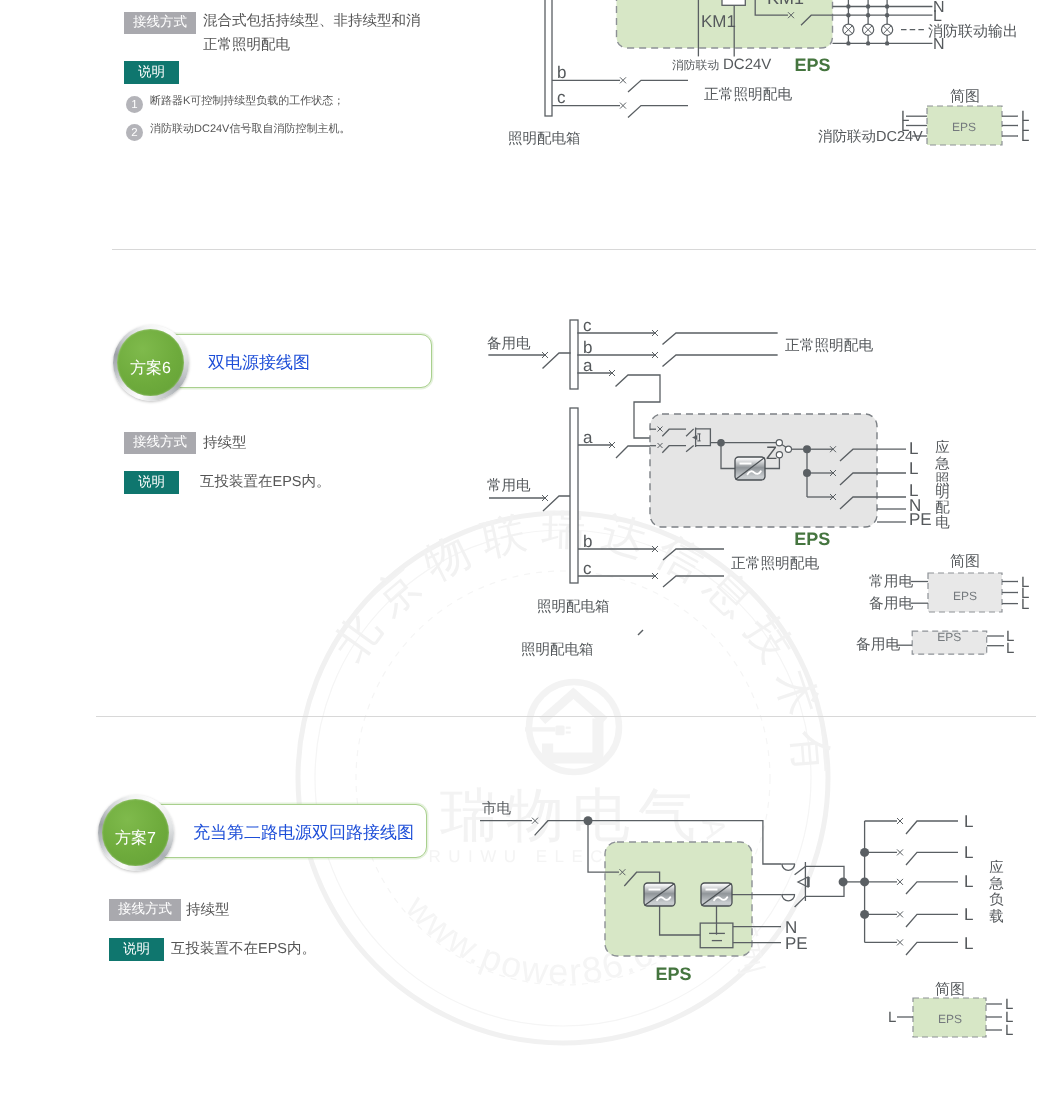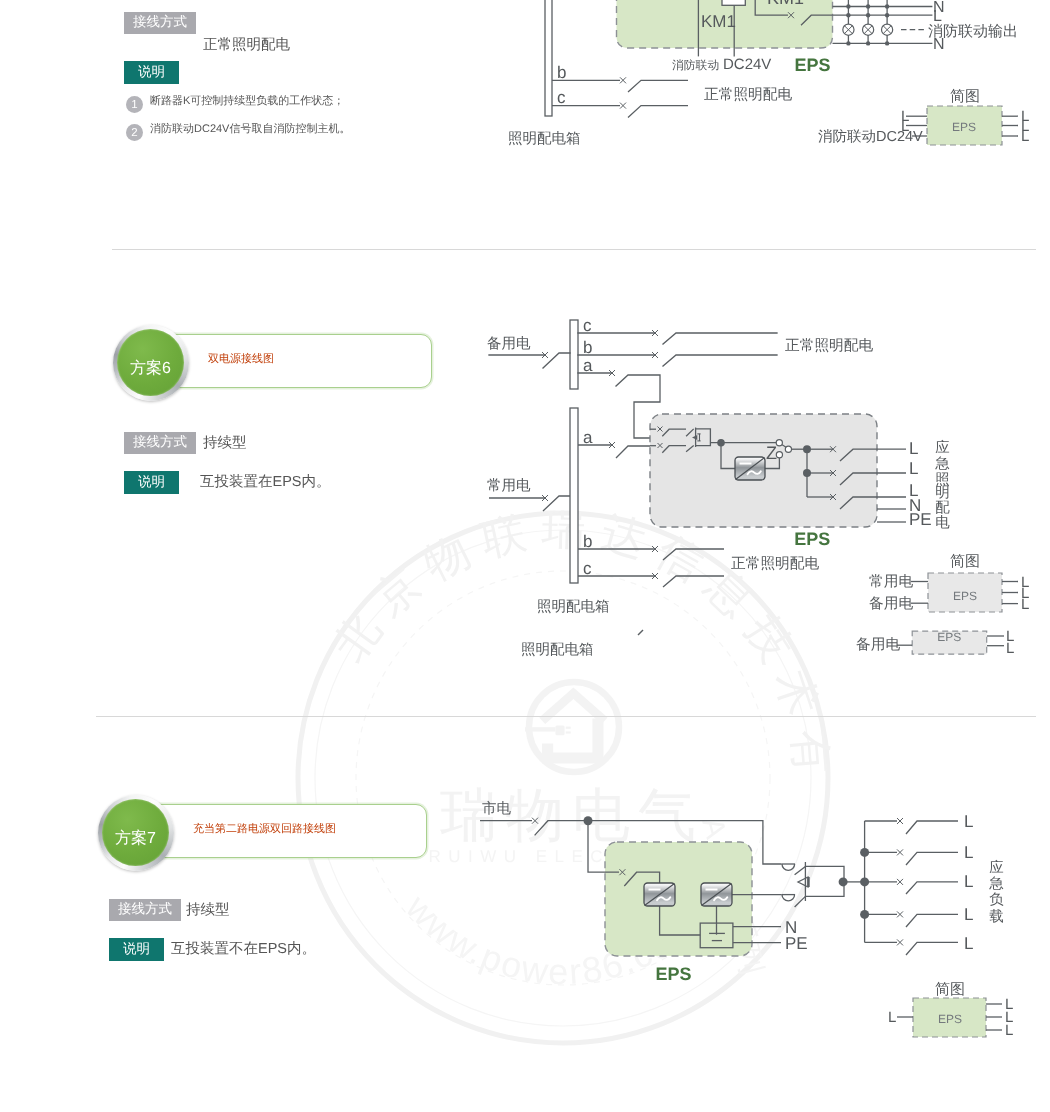--- a/index.html
+++ b/index.html
@@ -4,21 +4,21 @@
 <style>
   html,body{margin:0;padding:0;background:#ffffff;}
   body{width:1050px;height:1112px;font-family:"Liberation Sans",sans-serif;position:relative;overflow:hidden;color:#555;-webkit-font-smoothing:antialiased;text-rendering:geometricPrecision;}
   .page{position:absolute;left:0;top:0;width:1050px;height:1112px;}
   .wm{position:absolute;left:0;top:0;width:1050px;height:1112px;pointer-events:none;z-index:1;}
   .layer{position:absolute;left:0;top:0;width:1050px;height:1112px;z-index:3;}
 
   
   .hr{position:absolute;height:1px;background:#d8d8d8;}
   .scheme-box{position:absolute;border:1px solid #a9d08e;border-radius:11px;background:#fff;box-sizing:border-box;box-shadow:0 0 0 1.5px rgba(169,208,142,0.30);}
-  .scheme-title{position:absolute;font-size:11px;color:#c2410c;white-space:nowrap;font-family:Liberation Mono, monospace;}
+  .scheme-title{position:absolute;font-size:17px;color:#1d4ed8;white-space:nowrap;font-family:Liberation Mono, monospace;}
   .scheme-ring{position:absolute;border-radius:50%;
       background:conic-gradient(from 200deg,#fcfcfc 0deg,#e8e9ea 28deg,#b8bcc0 58deg,#9da1a6 84deg,#cacdd0 110deg,#f2f3f3 150deg,#fdfdfd 190deg,#e2e4e5 240deg,#aaafb3 290deg,#d5d7d9 330deg,#fcfcfc 360deg);
       box-shadow:0 1px 3px rgba(0,0,0,0.25);}
   .scheme-circle{position:absolute;border-radius:50%;
       background:radial-gradient(circle at 38% 30%, #7fba4c 0%, #6eab3c 55%, #63a036 100%);
       display:flex;align-items:center;justify-content:center;
       box-shadow:inset 0 0 2px rgba(255,255,255,.5);}
   .scheme-circle span{color:#fff;font-size:16px;letter-spacing:0px;margin-top:12px;}
 
   
@@ -70,20 +70,21 @@
     </g>
     <text x="723" y="899" font-size="30" fill="#f4f4f4" text-anchor="middle" transform="rotate(75 723 899)" letter-spacing="1" font-family="&quot;Liberation Sans&quot;, sans-serif">A 6000系列</text>
   </svg>
 
   <div class="layer">
 
     <div class="hr" style="left:112px;top:249px;width:924px;"></div>
     <div class="hr" style="left:96px;top:716px;width:940px;"></div>
 
     <div class="chip gray" style="left:124px;top:12px;width:72px;height:22px;">接线方式</div>
+    <div class="chip-text" style="left:203px;top:10px;">混合式包括持续型、非持续型和消</div>
     <div class="chip-text" style="left:203px;top:34px;">正常照明配电</div>
 
     <div class="chip green" style="left:124px;top:61px;width:55px;height:23px;">说明</div>
 
     <div class="num-item" style="left:126px;top:94px;">
       <div class="num-circle">1</div>
       <div class="num-text">断路器K可控制持续型负载的工作状态；</div>
     </div>
     <div class="num-item" style="left:126px;top:122px;">
       <div class="num-circle">2</div>

